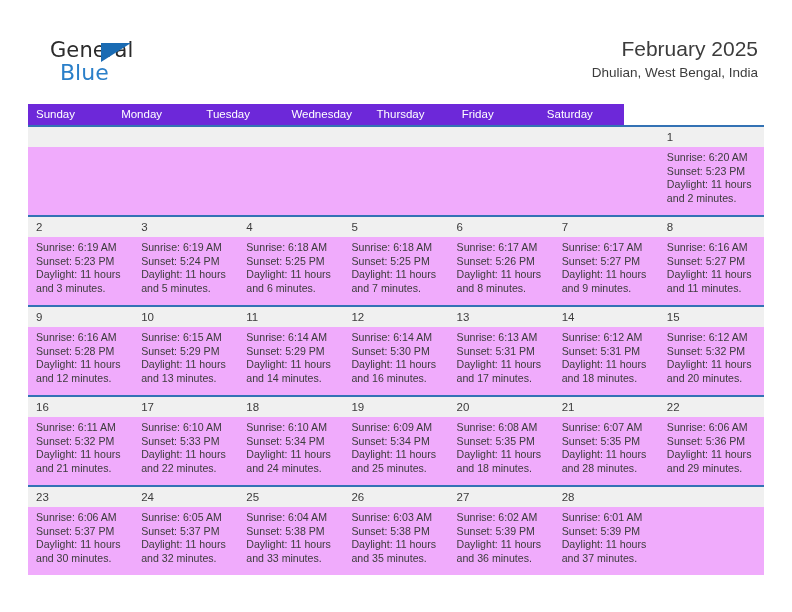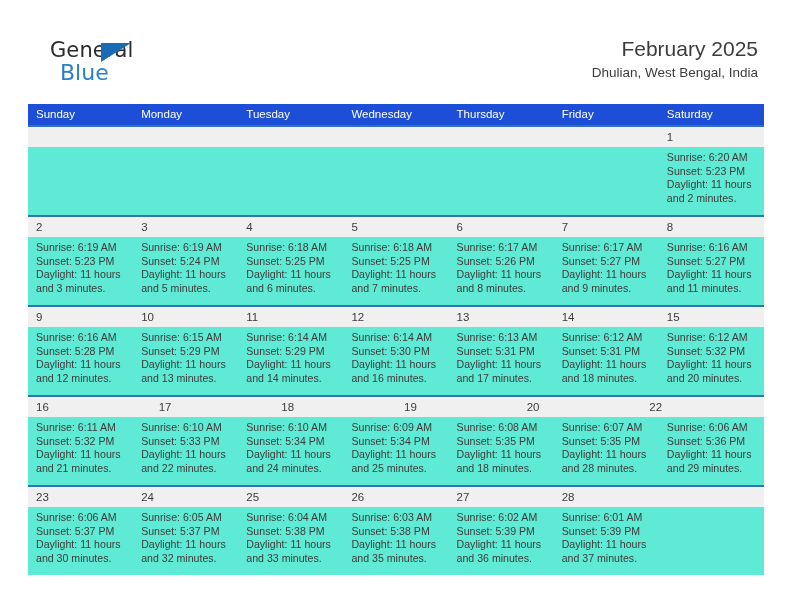--- a/index.html
+++ b/index.html
@@ -87,23 +87,23 @@
 
   
   .calendar {
     position: absolute;
     left: 28px;
     top: 104px;
     width: 736px;
   }
   .dow-row {
     display: flex;
-    width: 736px;
+    width: 596px;
     height: 21px;
-    background: #1d4ed8;
+    background: #6d28d9;
   }
   .dow {
     flex: 1 1 0;
     color: #ffffff;
     font-size: 11.5px;
     line-height: 21px;
     padding-left: 8px;
     box-sizing: border-box;
     white-space: nowrap;
   }
@@ -126,21 +126,21 @@
     font-size: 11.5px;
     color: #3c3c3c;
     line-height: 20px;
     padding-left: 8px;
     box-sizing: border-box;
   }
   .week-body {
     display: flex;
     width: 736px;
     height: 68px;
-    background: #5eead4;
+    background: #f0abfc;
   }
   .cell {
     flex: 1 1 0;
     padding: 4px 6px 0 8px;
     box-sizing: border-box;
     font-size: 10.6px;
     line-height: 13.6px;
     color: #3c3c3c;
   }
   .cell .ln {
@@ -345,20 +345,21 @@
             </div>
           </div>
         </div>
         <div class="week">
           <div class="week-numbers">
             <div class="daynum">16</div>
             <div class="daynum">17</div>
             <div class="daynum">18</div>
             <div class="daynum">19</div>
             <div class="daynum">20</div>
+            <div class="daynum">21</div>
             <div class="daynum">22</div>
           </div>
           <div class="week-body">
             <div class="cell">
               <div class="ln">Sunrise: 6:11 AM</div>
               <div class="ln">Sunset: 5:32 PM</div>
               <div class="ln">Daylight: 11 hours</div>
               <div class="ln">and 21 minutes.</div>
             </div>
             <div class="cell">

